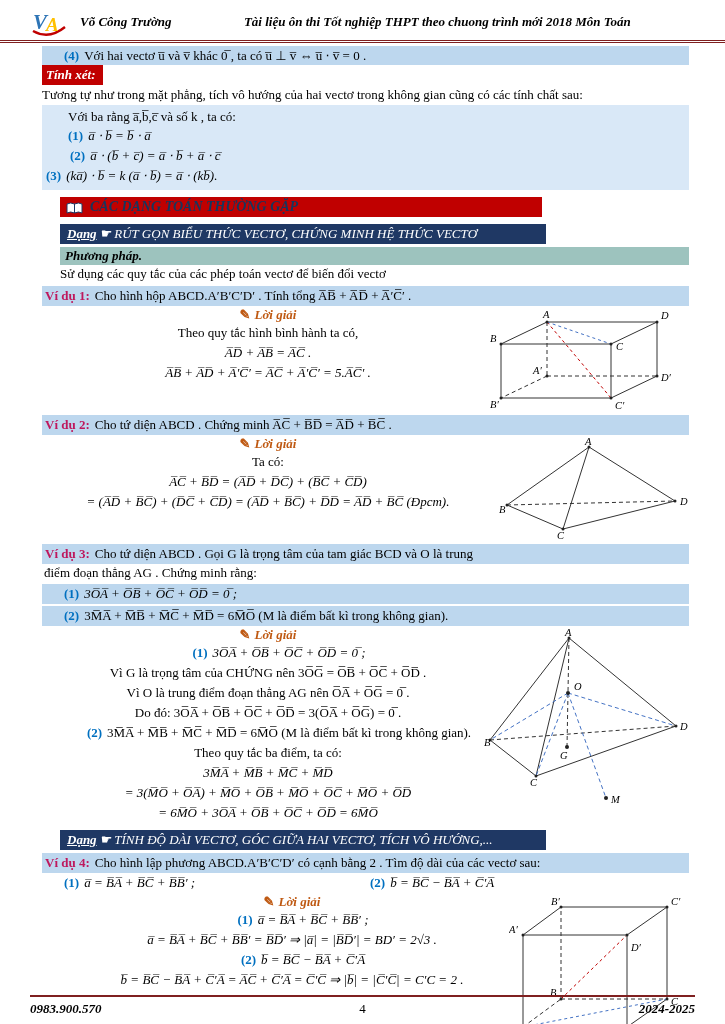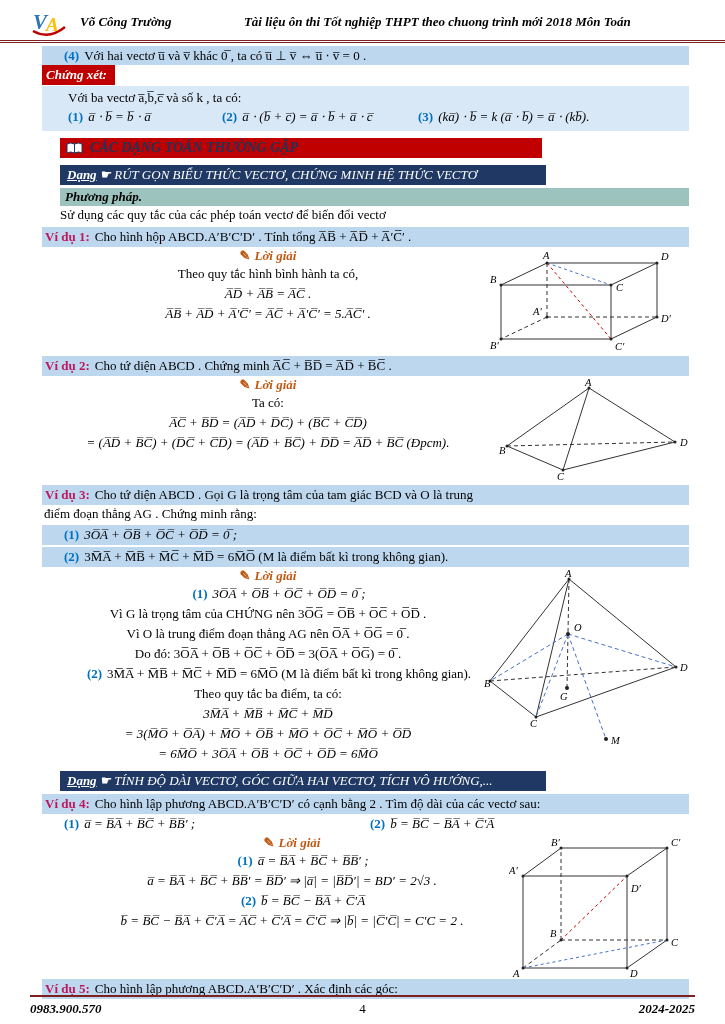--- a/index.html
+++ b/index.html
@@ -12,27 +12,27 @@
   .logo{flex:0 0 auto;line-height:0;}
   
   .content{padding:3px 36px 0 42px;}
   .line{line-height:19px;}
   .hl{background:#BDD7EE;}
   .num{color:#0070C0;font-weight:bold;font-style:normal;margin:0 5px 0 22px;}
   .num:empty{display:none;}
   .m{font-style:italic;}
   .remark-chip{display:inline-block;background:#C00000;color:#fff;font-weight:bold;font-style:italic;padding:0 8px 1px 4px;}
   .propbox{background:#D9E8F7;padding:2px 4px 4px 4px;margin-top:1px;}
-  .prop-row{display:flex;line-height:20px;}
+  .prop-row{display:flex;line-height:20px;flex-direction:column;}
   .pitem{white-space:nowrap;}
   .pitem.p1{width:152px;}
   .pitem.p2{width:196px;margin-left:24px;}
   .pitem.p3{flex:1;}
   .red-banner{margin:7px 0 0 18px;width:470px;background:#C00000;color:#17365D;font-weight:bold;font-style:italic;
-              font-size:14px;padding:2px 6px;display:flex;align-items:center;gap:7px;}
+              font-size:14px;padding:2px 6px;display:flex;align-items:flex-end;gap:7px;}
   .navy-banner{margin:7px 0 2px 18px;width:472px;background:#1F3864;color:#ffffff;font-style:italic;
                padding:2px 7px;font-size:13px;line-height:16px;}
   .navy-banner .pref{font-weight:bold;margin-right:4px;text-decoration:underline;}
   .navy-banner .ptr{font-style:normal;margin-right:2px;}
   .teal-band{margin:3px 0 0 18px;background:#9DC3BE;font-weight:bold;font-style:italic;padding:1px 5px;line-height:16px;}
   .method-line{padding-left:18px;line-height:18px;}
   .ex-band{background:#BDD7EE;margin-top:3px;padding:1px 3px;line-height:18px;}
   .ex-label{color:#be185d;font-weight:bold;margin-right:5px;}
   .cont-line{line-height:18px;padding-left:2px;}
   .claim{background:#BDD7EE;line-height:20px;margin-top:2px;white-space:nowrap;}
@@ -68,24 +68,25 @@
       </svg>
     </span>
     <span class="author">Võ Công Trường</span>
     <span class="doc-title">Tài liệu ôn thi Tốt nghiệp THPT theo chuong trình mới 2018 Môn Toán</span>
   </div>
 
   <div class="content">
 
     <div class="line hl"><span class="num">(4)</span><span>Với hai vectơ u̅ và v̅ khác 0̅ , ta có u̅ ⊥ v̅ ⇔ u̅ ⋅ v̅ = 0 .</span></div>
 
-    <div class="line"><span class="remark-chip">Chứng xét:</span></div>
+    <div class="line"><span class="remark-chip">Tính xét:</span></div>
+    <div class="line">Tương tự như trong mặt phẳng, tích vô hướng của hai vectơ trong không gian cũng có các tính chất sau:</div>
 
     <div class="propbox">
-      <div class="line" style="padding-left:22px;">Với ba vectơ a̅,b̅,c̅ và số k , ta có:</div>
+      <div class="line" style="padding-left:22px;">Với ba rằng a̅,b̅,c̅ và số k , ta có:</div>
       <div class="prop-row">
         <span class="pitem p1"><span class="num">(1)</span><span class="m">a̅ ⋅ b̅ = b̅ ⋅ a̅</span></span>
         <span class="pitem p2"><span class="num" style="margin-left:0;">(2)</span><span class="m">a̅ ⋅ (b̅ + c̅) = a̅ ⋅ b̅ + a̅ ⋅ c̅</span></span>
         <span class="pitem p3"><span class="num" style="margin-left:0;">(3)</span><span class="m">(ka̅) ⋅ b̅ = k (a̅ ⋅ b̅) = a̅ ⋅ (kb̅).</span></span>
       </div>
     </div>
 
     <div class="red-banner">
       <svg width="17" height="13" viewBox="0 0 17 13">
         <path d="M1 2 Q4.5 0 8.5 2 Q12.5 0 16 2 V11 Q12.5 9 8.5 11 Q4.5 9 1 11 Z" fill="#ffffff" stroke="#1F3864" stroke-width="1"></path>

